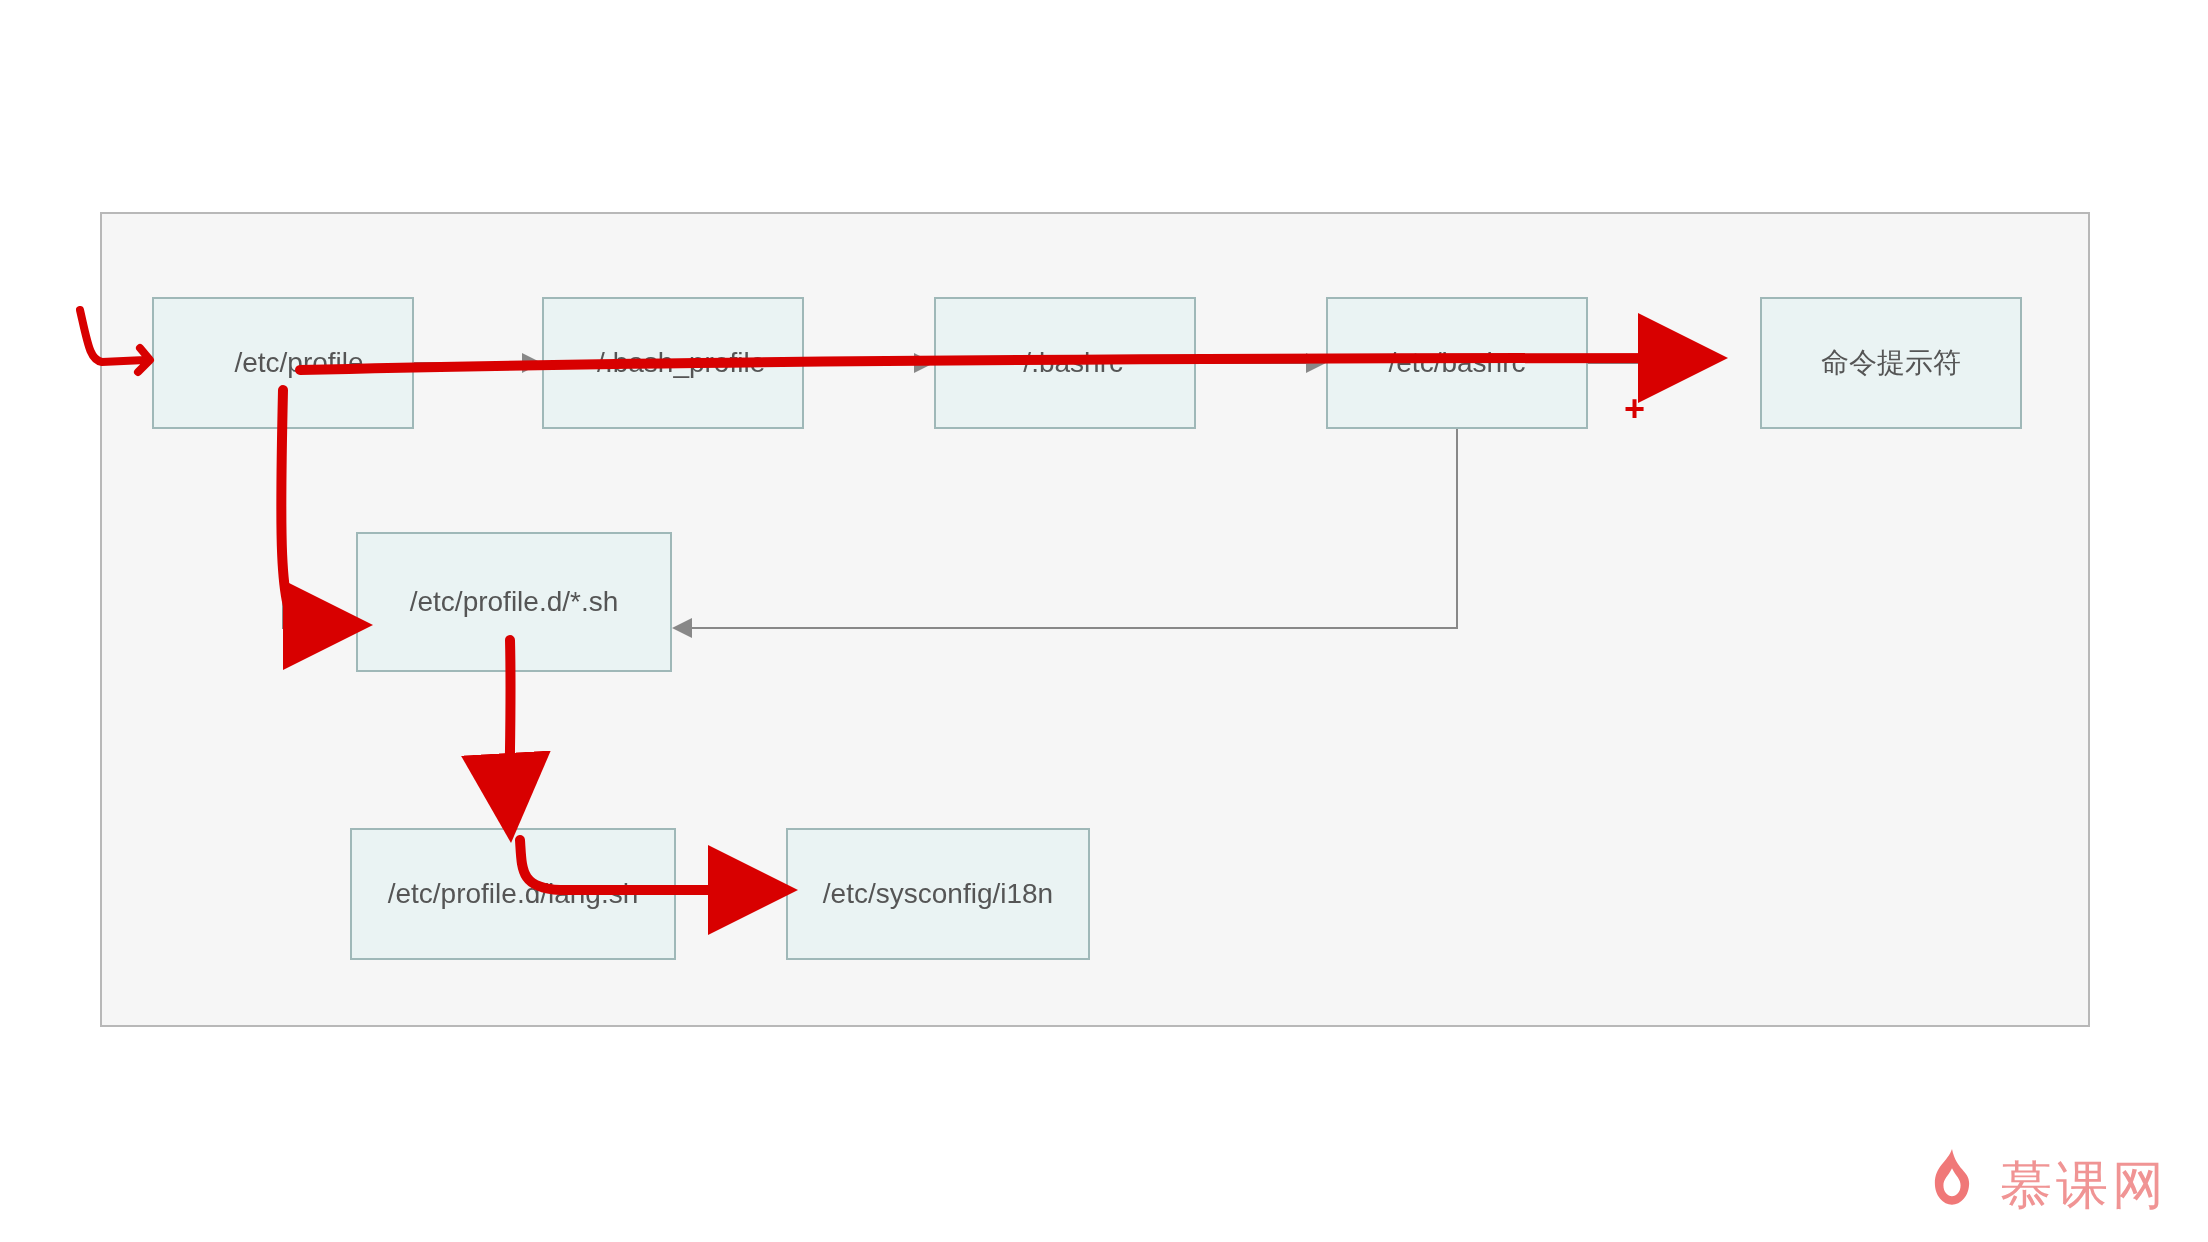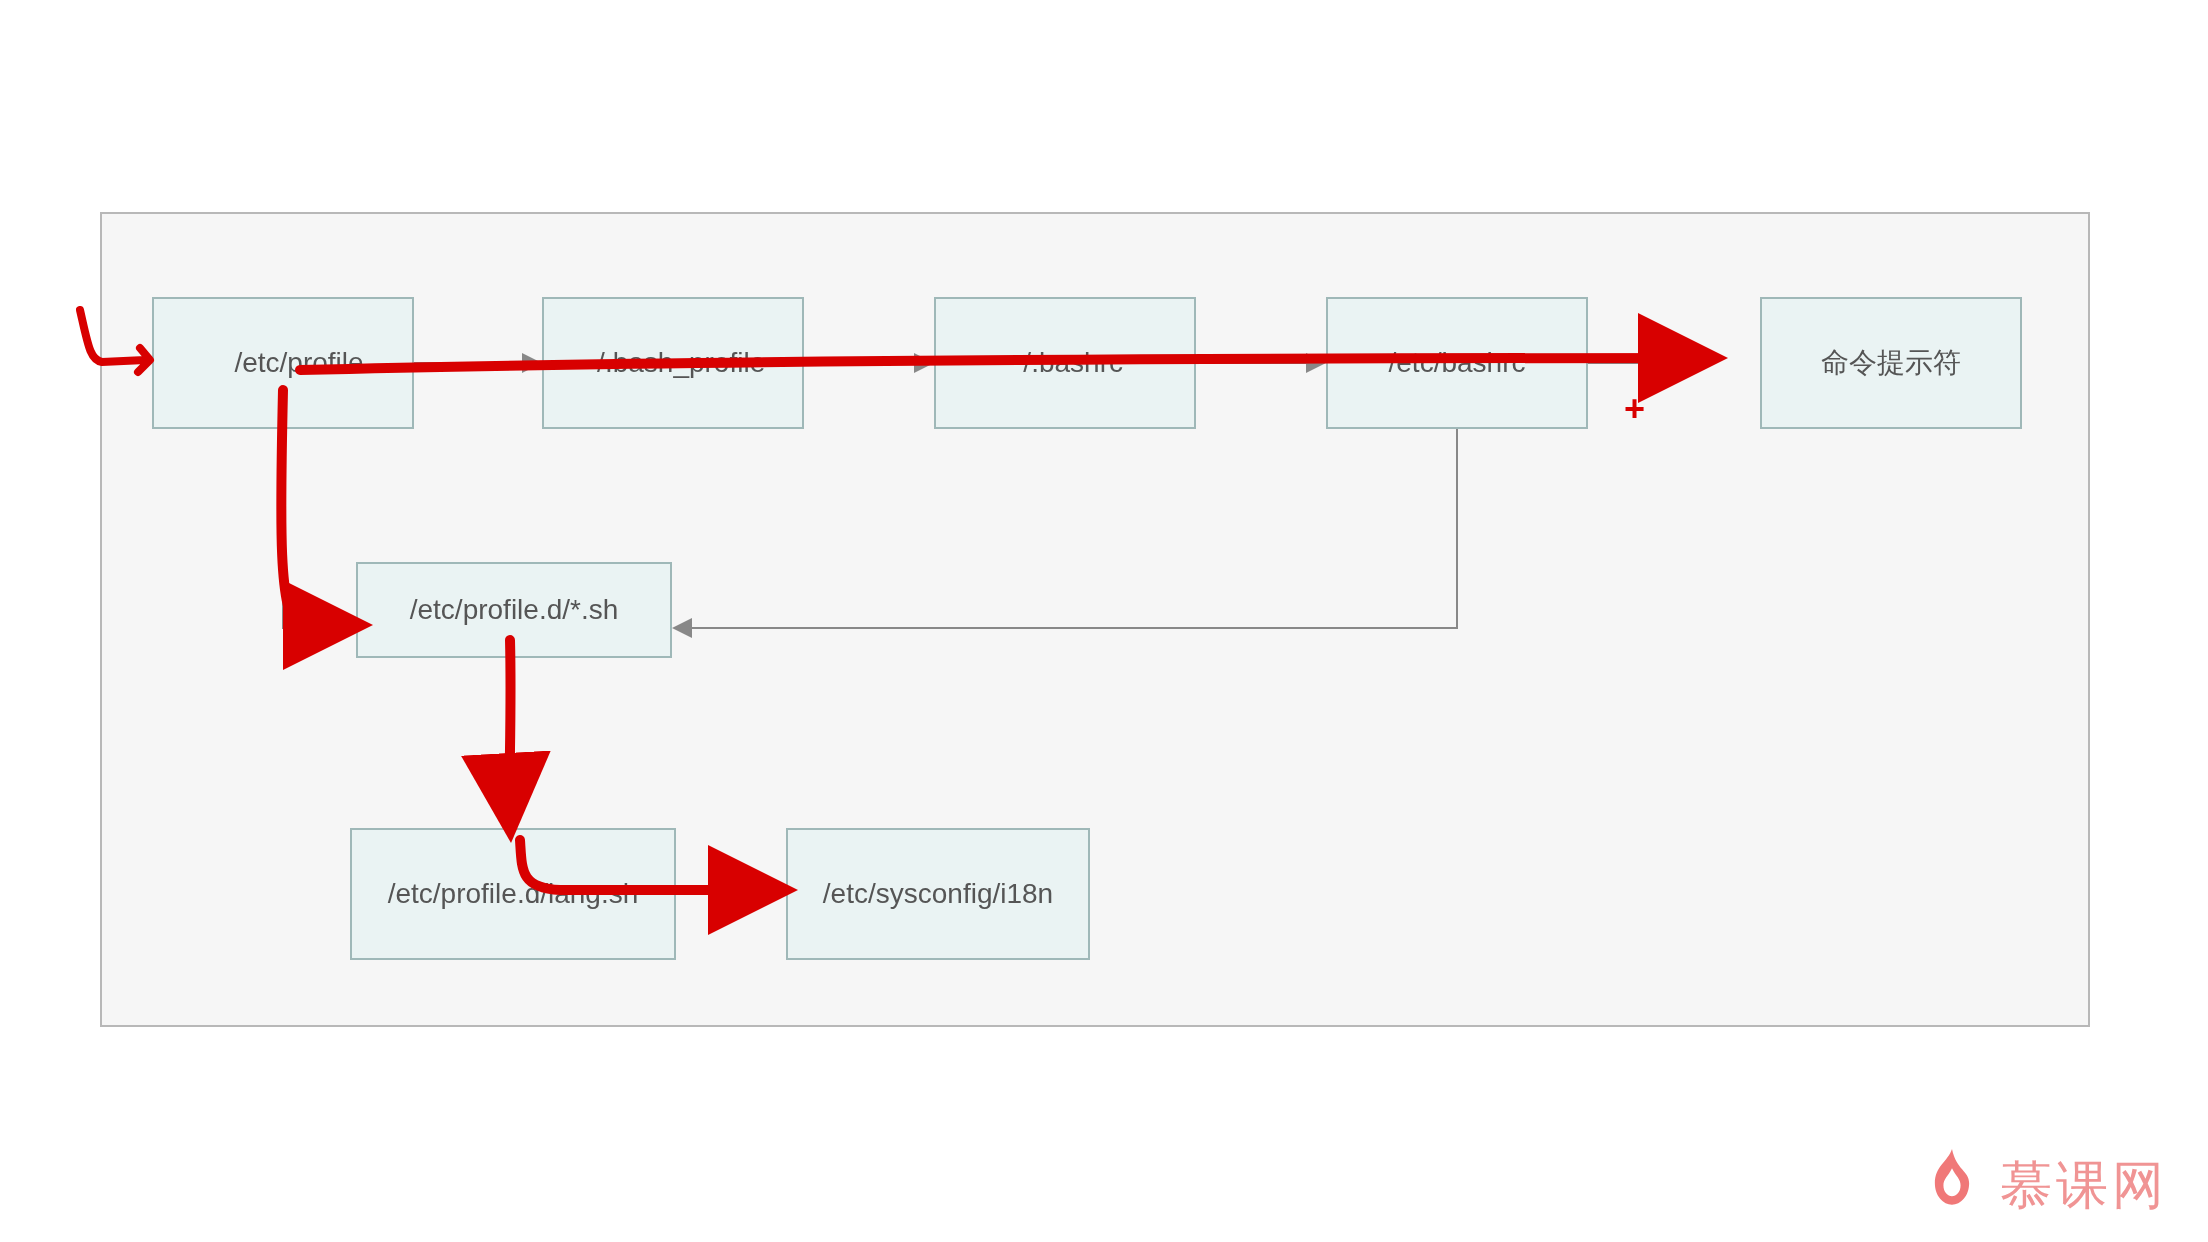--- a/index.html
+++ b/index.html
@@ -33,21 +33,21 @@
     box-sizing: border-box;
     white-space: nowrap;
   }
   
   #n1 { left: 152px;  top: 297px; width: 262px; height: 132px; padding-left: 32px; }
   #n2 { left: 542px;  top: 297px; width: 262px; height: 132px; }
   #n3 { left: 934px;  top: 297px; width: 262px; height: 132px; }
   #n4 { left: 1326px; top: 297px; width: 262px; height: 132px; }
   #n5 { left: 1716px; top: 297px; width: 262px; height: 132px; margin-left: 44px; }
   
-  #n6 { left: 356px;  top: 562px; width: 316px; height: 96px; }
+  #n6 { left: 356px;  top: 532px; width: 316px; height: 140px; }
   
   #n7 { left: 350px;  top: 828px; width: 326px; height: 132px; }
   #n8 { left: 786px;  top: 828px; width: 304px; height: 132px; }
 
   svg.overlay {
     position: absolute;
     left: 0;
     top: 0;
     width: 2208px;
     height: 1242px;

